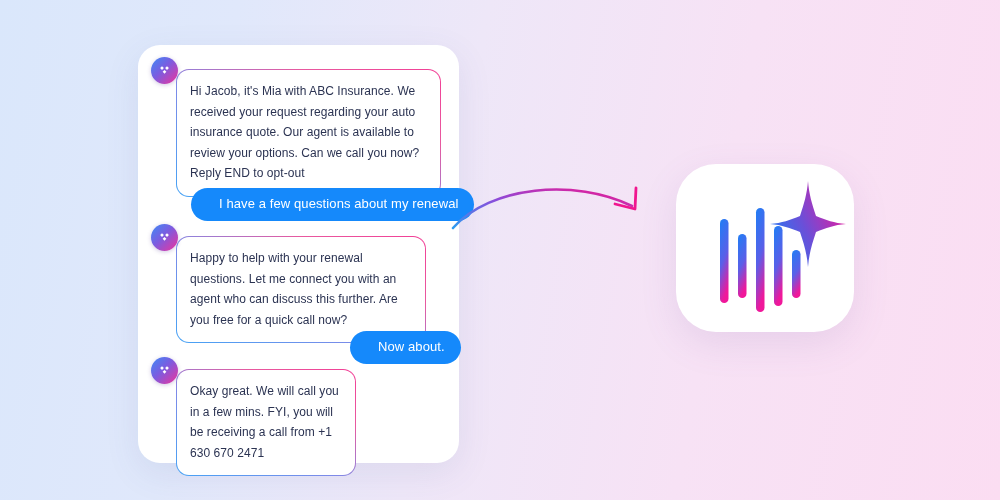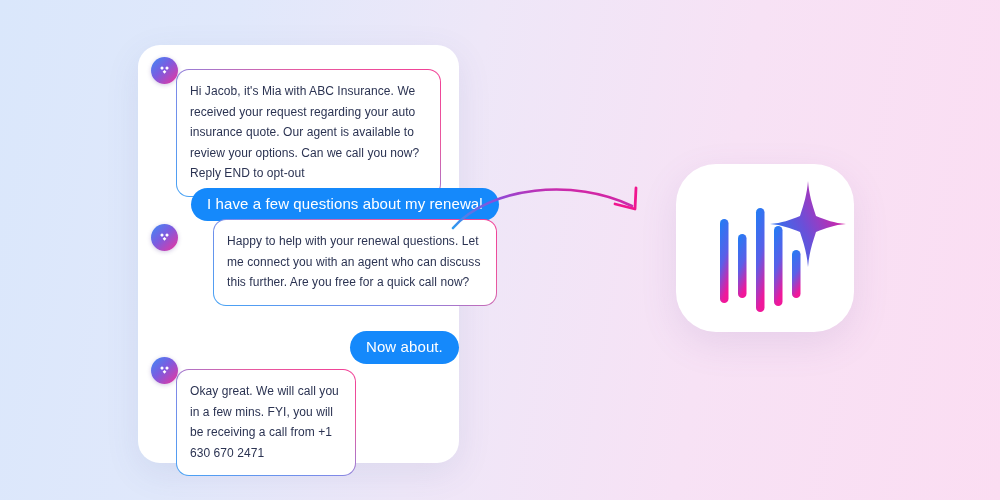--- a/index.html
+++ b/index.html
@@ -64,25 +64,26 @@
   }
 
   
   .user-bubble {
     position:absolute;
     background:#1589fb;
     border-radius:17px;
     padding:8px 16px 9px 16px;
   }
   .user-text {
-    font-size:15px;
+    font-size:13px;
     line-height:16px;
     color:#ffffff;
     letter-spacing:0.1px;
     white-space:nowrap;
+    margin-left:12px;
   }
 
   
   #arrow { position:absolute; left:450px; top:178px; width:205px; height:58px; }
 
   
   #app-icon {
     position:absolute;
     left:676px; top:164px;
     width:178px; height:168px;
@@ -119,21 +120,21 @@
     </div>
 
     <div class="msg-row">
       <div class="avatar" style="left:13px; top:179px;">
         <svg viewBox="0 0 24 24">
           <path d="M8 5 L11 8 L8 11 L5 8 Z" fill="#ffffff"></path>
           <path d="M16 5 L19 8 L16 11 L13 8 Z" fill="#ffffff"></path>
           <path d="M12 11 L15 14 L12 17 L9 14 Z" fill="#ffffff"></path>
         </svg>
       </div>
-      <div class="agent-bubble" style="left:38px; top:174px; width:284px;margin-left:37px;">
+      <div class="agent-bubble" style="left:38px; top:191px; width:250px;">
         <div class="agent-text">Happy to help with your renewal questions. Let me connect you with an agent who can discuss this further. Are you free for a quick call now?</div>
       </div>
     </div>
 
     <div class="msg-row">
       <div class="user-bubble" style="left:212px; top:286px;">
         <div class="user-text">Now about.</div>
       </div>
     </div>
 

